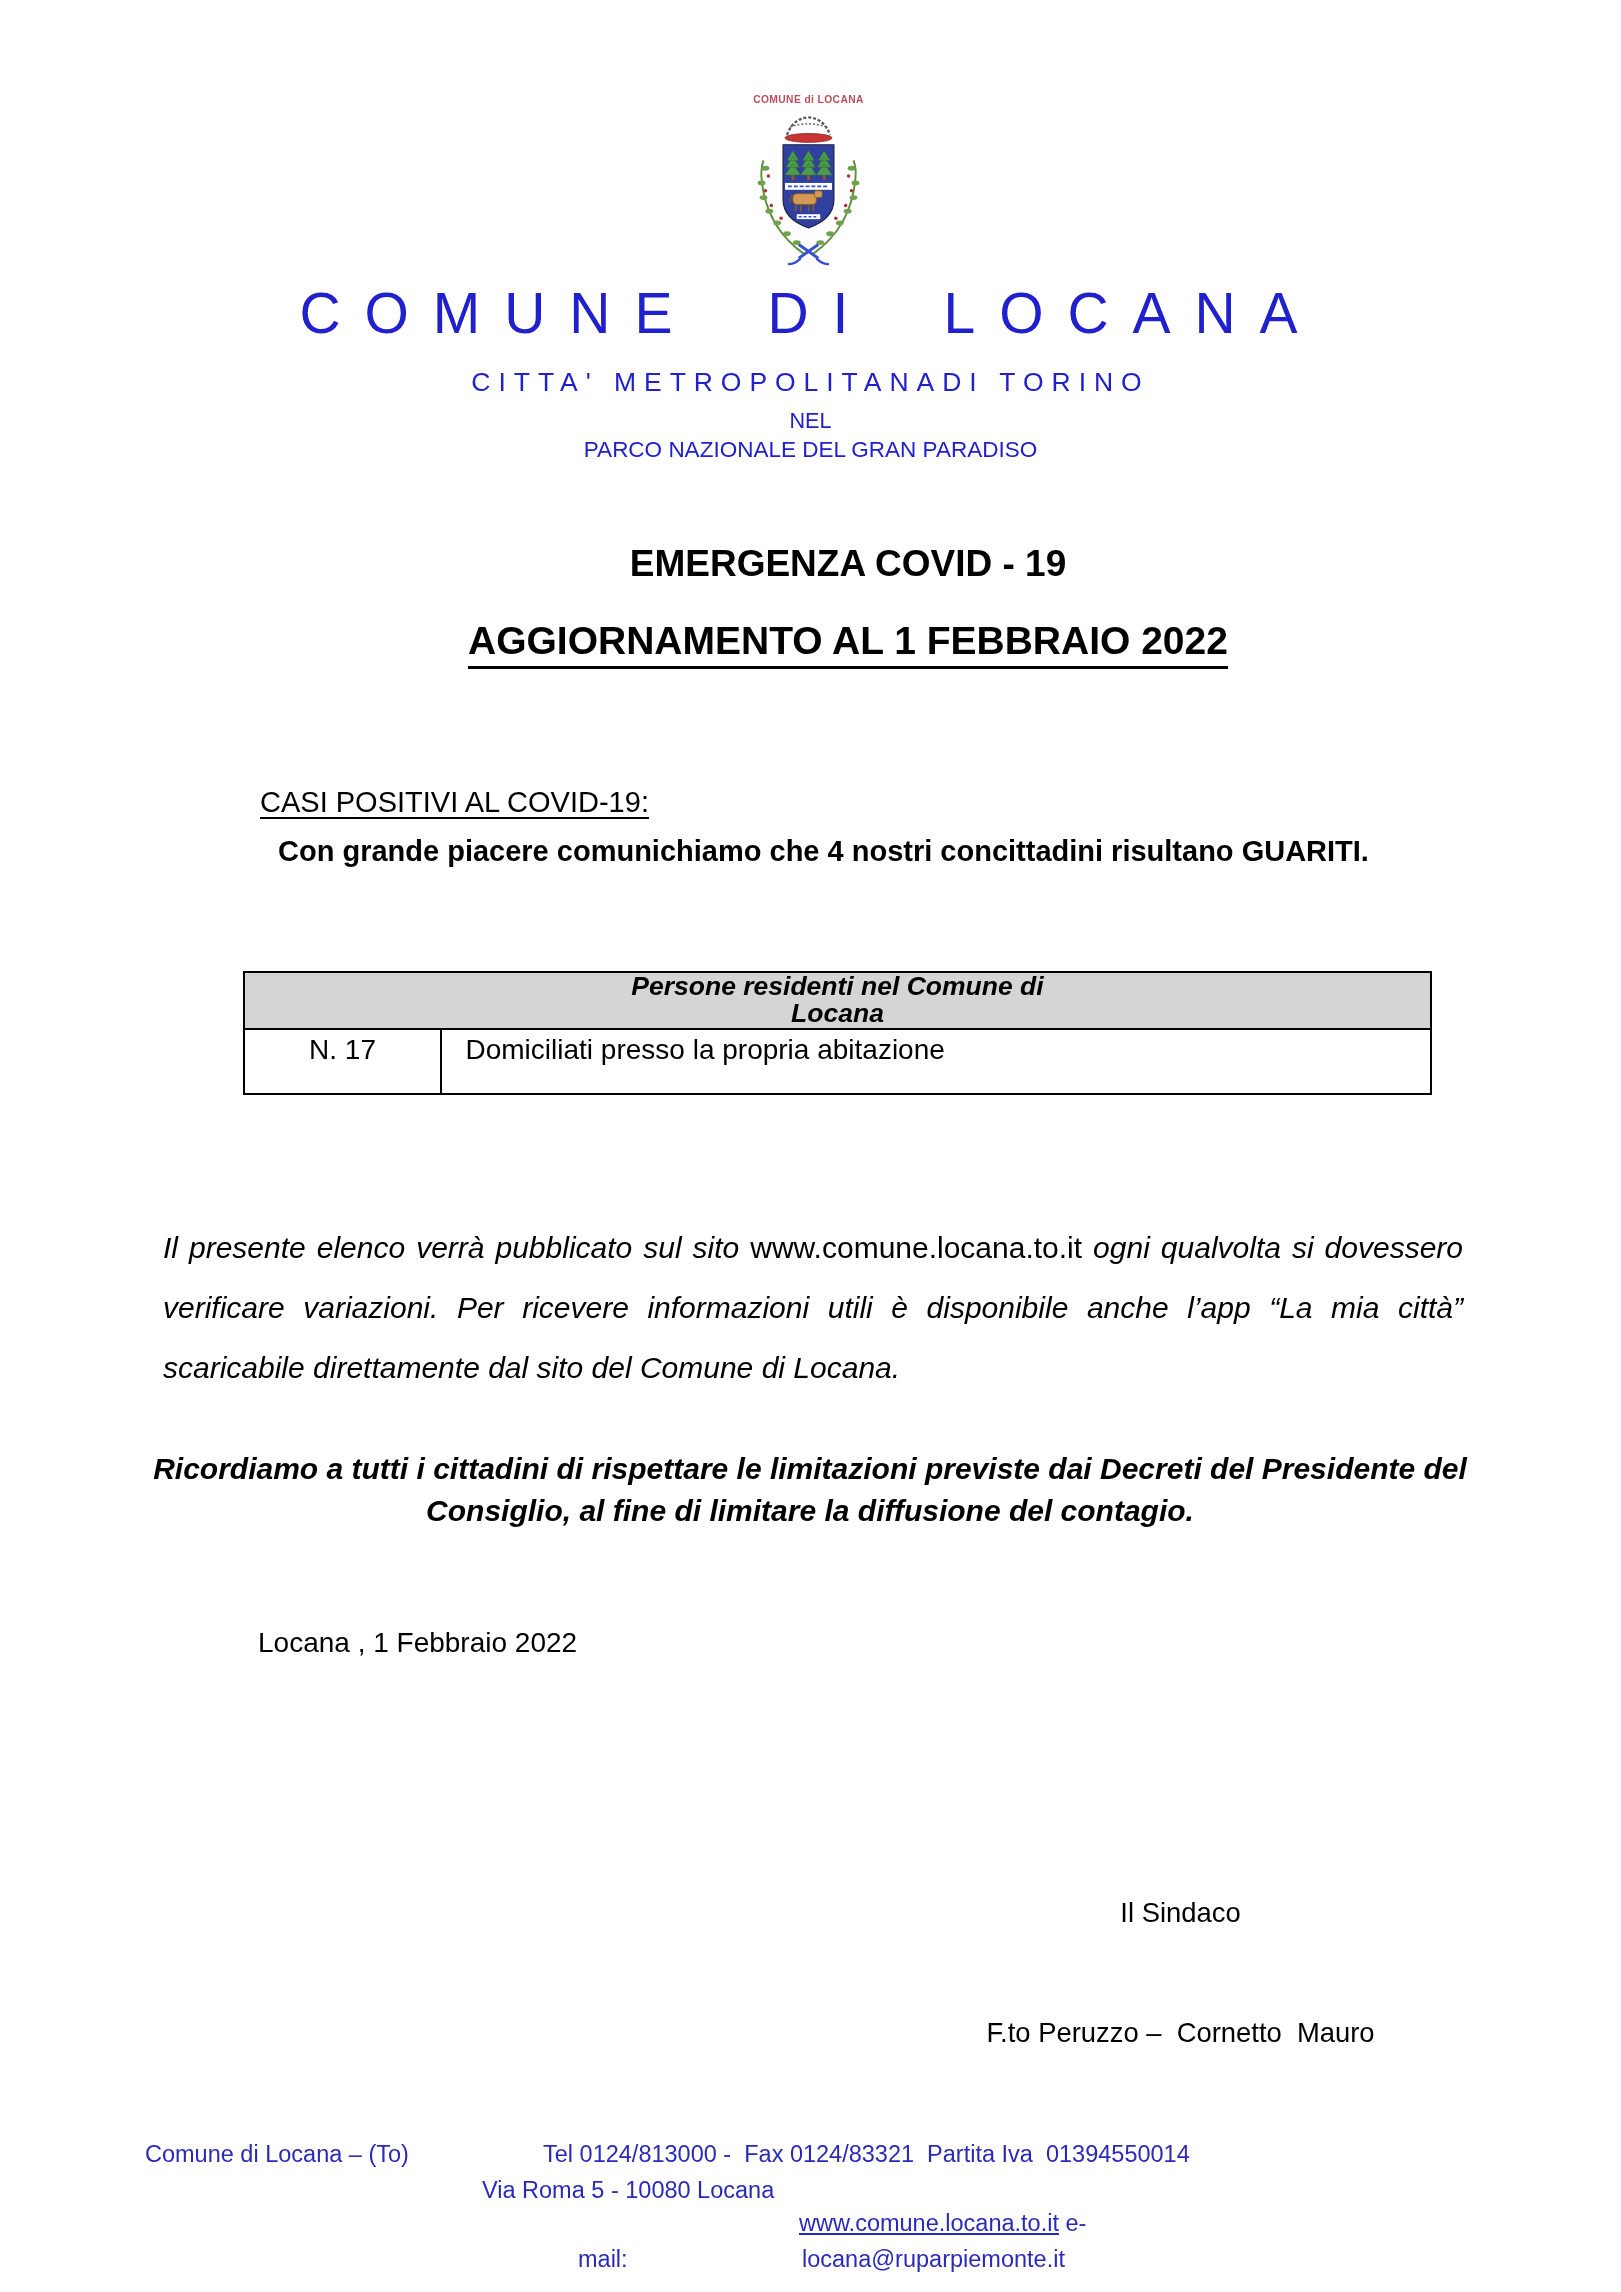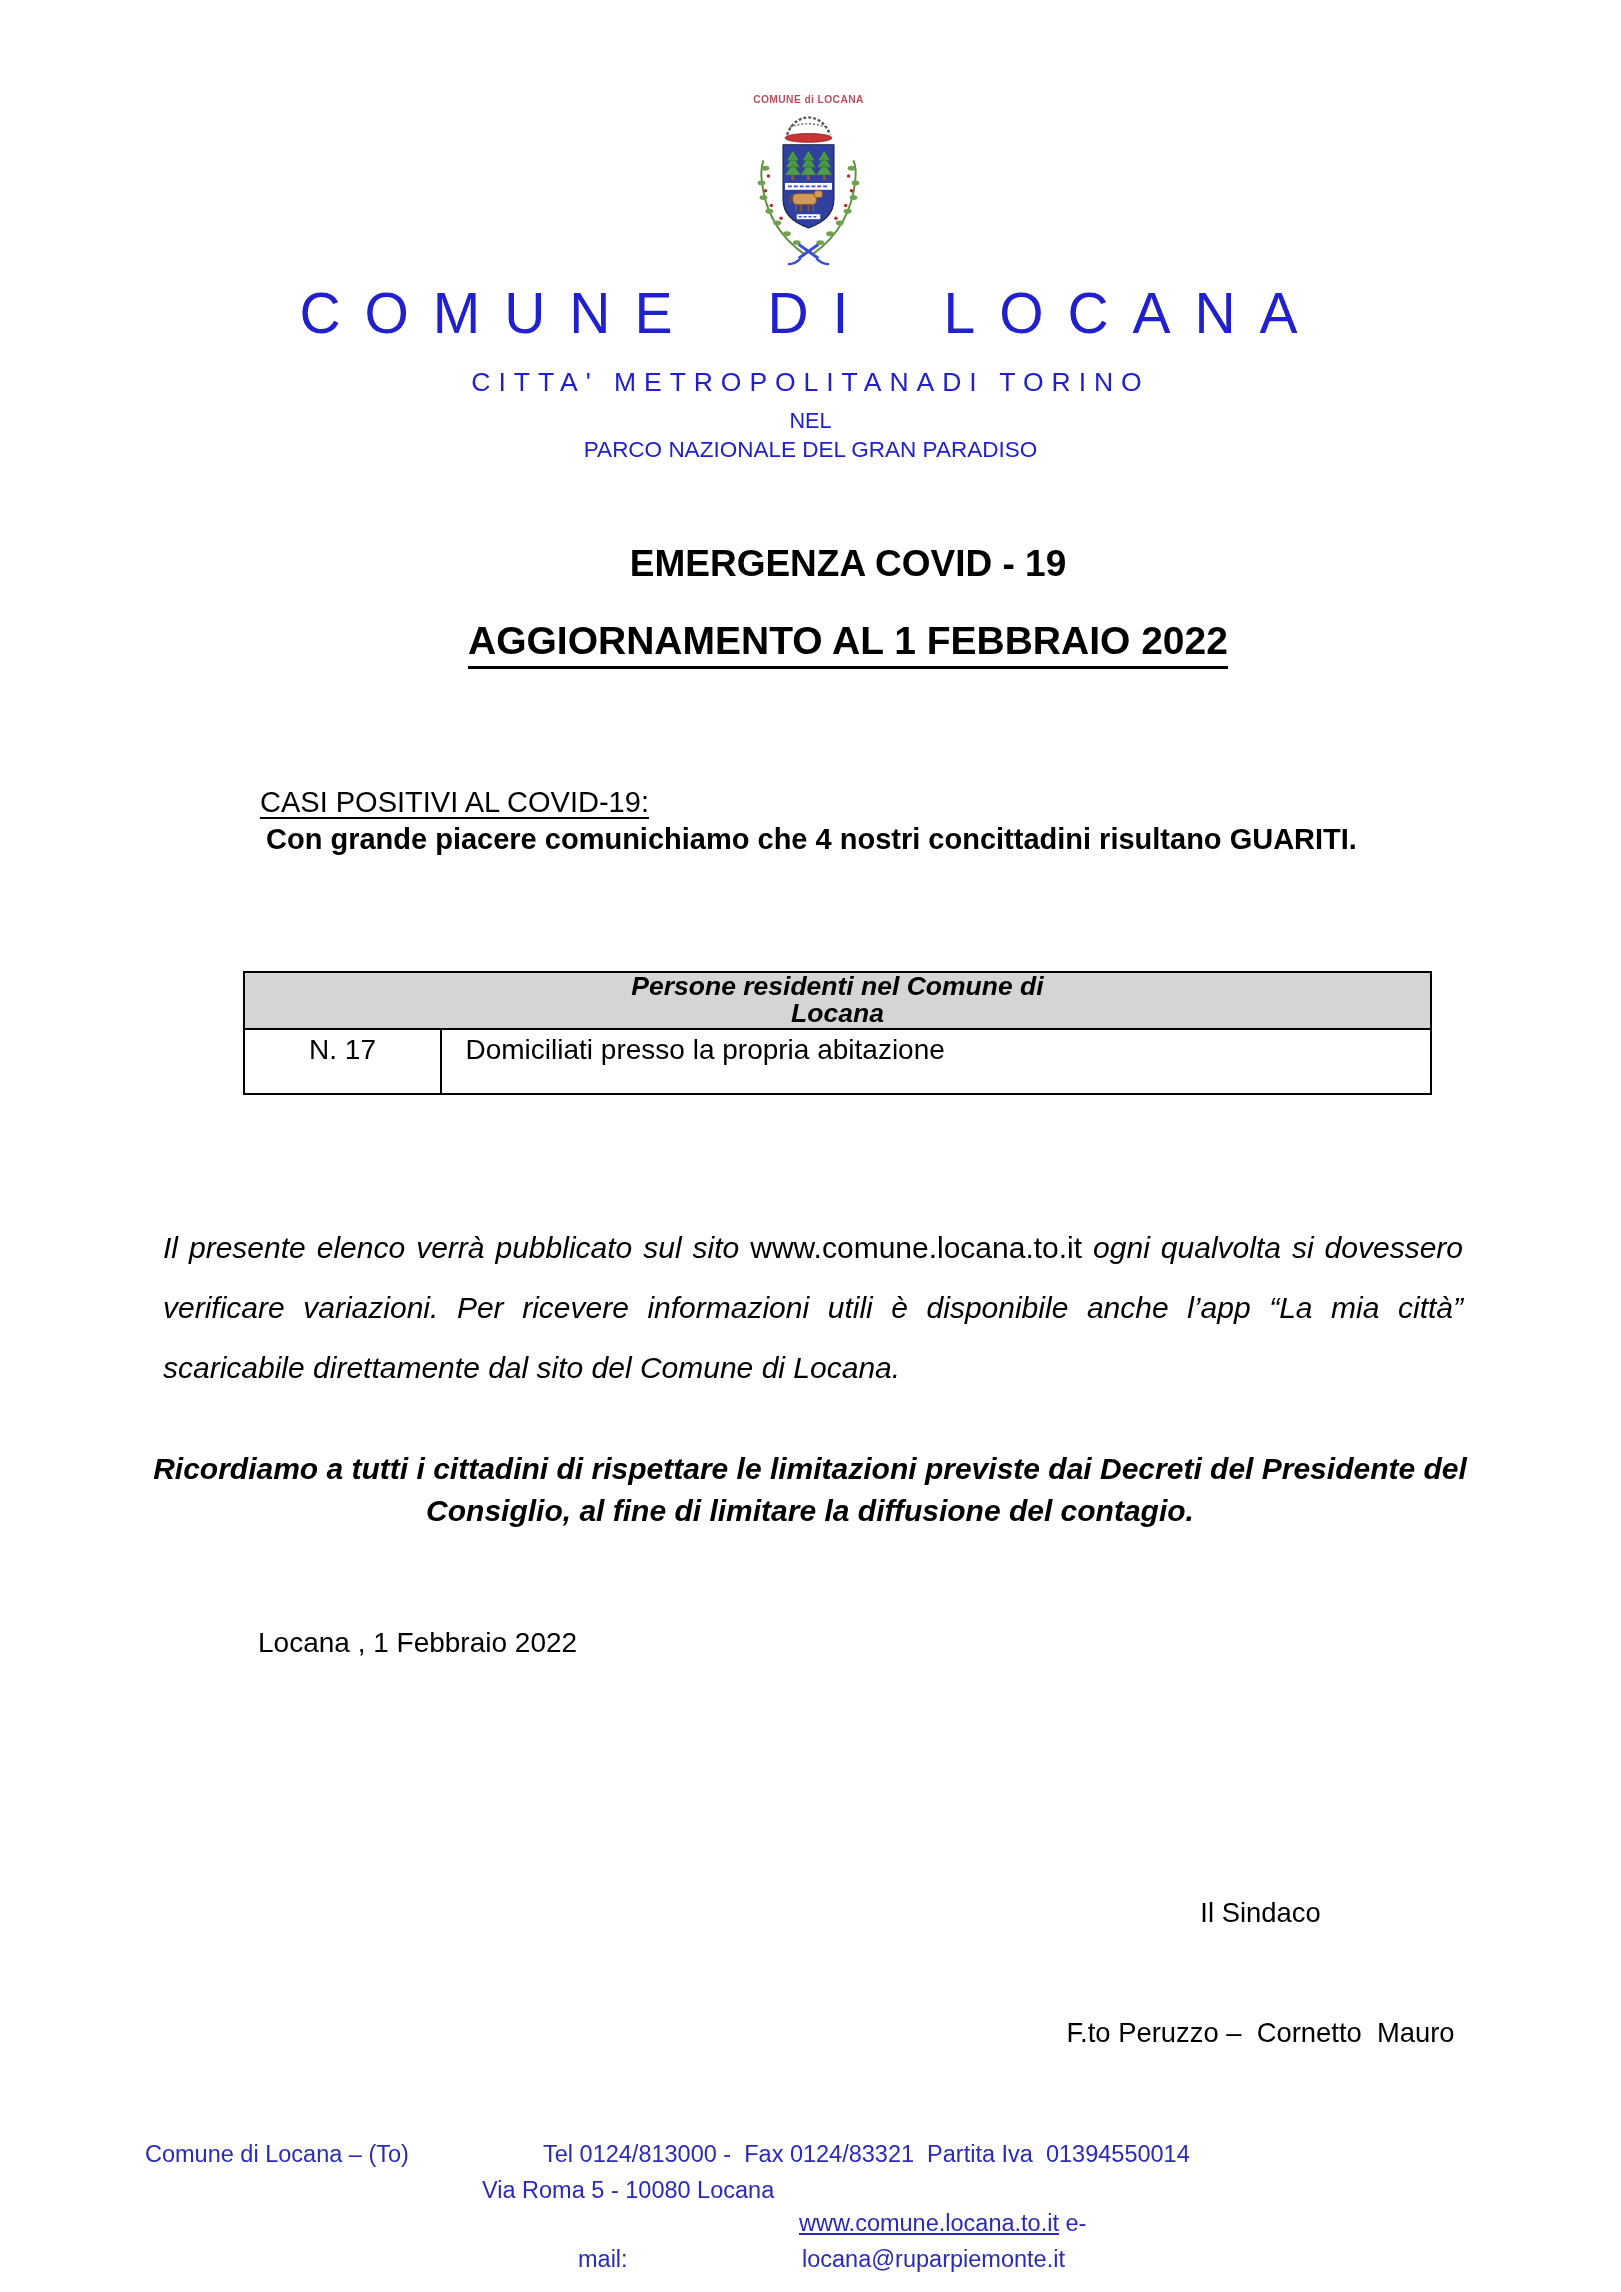--- a/index.html
+++ b/index.html
@@ -49,21 +49,21 @@
   .col-desc{padding-left:23.5px;}
 
   
   .info{top:1218px;left:163px;width:1300px;font-size:30px;font-style:italic;
         line-height:60px;text-align:justify;}
   .info .upright{font-style:normal;}
   .reminder{top:1448px;left:127px;width:1366px;font-size:30px;font-weight:bold;
             font-style:italic;line-height:42px;text-align:center;}
   .dateline{top:1627px;left:258px;font-size:28px;}
 
-  .signature{top:1813px;left:1040px;width:441px;text-align:center;
+  .signature{top:1813px;left:960px;width:441px;text-align:center;
              font-size:27.4px;line-height:40px;}
 
   
   .foot{font-size:23.5px;color:#2a2ab8;}
   .f1a{left:145px;top:2141px;}
   .f1b{left:543px;top:2141px;}
   .f2{left:482px;top:2177px;text-align:right;}
   .f3{left:799px;top:2210px;}
   .f3 a{color:#2a2ab8;text-decoration:underline;}
   .f4a{left:578px;top:2246px;}
@@ -148,21 +148,21 @@
   <div class="abs center blue hdr-nel">NEL</div>
   <div class="abs center blue hdr-parco">PARCO NAZIONALE DEL GRAN PARADISO</div>
 
   <div class="abs h-wrap h-emergenza">EMERGENZA COVID - 19</div>
   <div class="abs h-wrap h-aggiorn">
     <span class="ul">AGGIORNAMENTO AL 1 FEBBRAIO 2022</span>
   </div>
 
   <div class="abs casi">CASI POSITIVI AL COVID-19:</div>
 
-  <p class="abs announce" style="margin:0">Con grande piacere comunichiamo che 4 nostri concittadini risultano GUARITI.</p>
+  <p class="abs announce" style="margin:12px">Con grande piacere comunichiamo che 4 nostri concittadini risultano GUARITI.</p>
 
   <table class="abs status-table">
     <thead>
       <tr>
         <th colspan="2">
           <div>Persone residenti nel Comune di</div>
           <div>Locana</div>
         </th>
       </tr>
     </thead>

